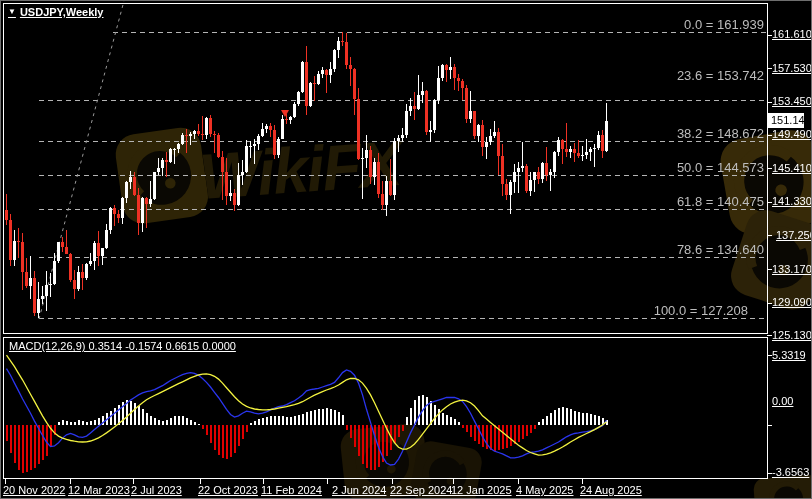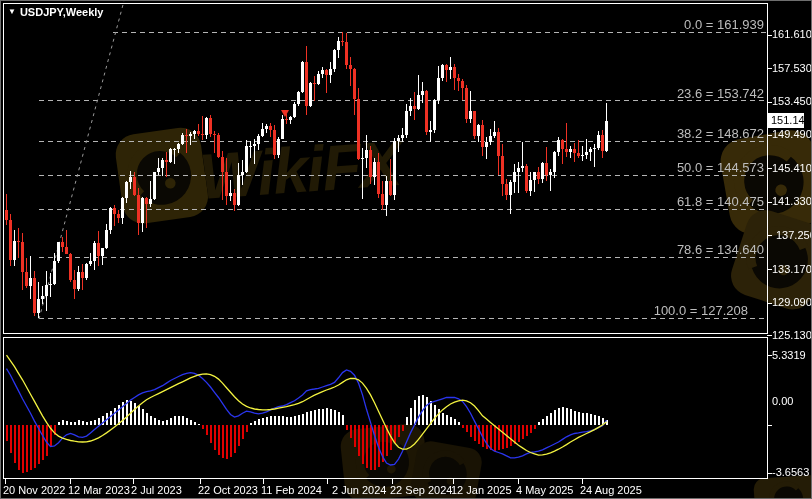--- a/index.html
+++ b/index.html
@@ -1,20 +1,20 @@
 <!DOCTYPE html>
 <html><head>
 <meta charset="utf-8">
 <style>
   html,body{margin:0;padding:0;background:#222;}
   #win{position:relative;width:812px;height:499px;background:#000;overflow:hidden;
        border:1px solid #6e6e6e;box-sizing:border-box;
        font-family:"Liberation Sans",sans-serif;}
   svg{position:absolute;left:0;top:0;}
-  .lbl{position:absolute;font-size:11px;line-height:13px;color:#fff;white-space:nowrap;}
+  .lbl{position:absolute;font-size:11px;line-height:13px;color:#fff;white-space:nowrap;text-decoration:underline;}
   .fiblbl{position:absolute;font-size:13px;line-height:13px;color:#bdbdbd;white-space:nowrap;}
   #symbol{left:7px;top:4px;font-weight:bold;}
   #symbol .dd{font-size:8px;vertical-align:2px;margin-right:4px;}
   #macd-title{left:8px;top:339px;}
   #pricebox{position:absolute;left:767px;top:112px;width:36px;height:15px;background:#fff;
             color:#000;font-size:11px;line-height:15px;padding-left:3px;box-sizing:border-box;}
 </style>
 </head>
 <body>
 
@@ -553,38 +553,39 @@
         <line x1="326.5" y1="478" x2="326.5" y2="483" stroke="#fff"></line>
         <line x1="391.5" y1="478" x2="391.5" y2="483" stroke="#fff"></line>
         <line x1="452.5" y1="478" x2="452.5" y2="483" stroke="#fff"></line>
         <line x1="517.5" y1="478" x2="517.5" y2="483" stroke="#fff"></line>
         <line x1="581.5" y1="478" x2="581.5" y2="483" stroke="#fff"></line>
       </g>
   </svg>
 
   <div class="lbl" id="symbol"><span class="dd">▼</span><span>USDJPY,Weekly</span></div>
 
+  <div class="lbl" id="macd-title">MACD(12,26,9) 0.3514 -0.1574 0.6615 0.0000</div>
 
   <div id="pricebox">151.148</div>
 
   <div id="price-labels">
       <div class="lbl" style="left: 771px; top: 27.2114px;">161.610</div>
       <div class="lbl" style="left: 771px; top: 60.8363px;">157.530</div>
       <div class="lbl" style="left: 771px; top: 94.4612px;">153.450</div>
       <div class="lbl" style="left: 771px; top: 127.097px;">149.490</div>
       <div class="lbl" style="left: 771px; top: 160.722px;">145.410</div>
       <div class="lbl" style="left: 771px; top: 194.347px;">141.330</div>
       <div class="lbl" style="left: 775px; top: 227.972px;">137.250</div>
       <div class="lbl" style="left: 771px; top: 261.597px;">133.170</div>
       <div class="lbl" style="left: 771px; top: 295.222px;">129.090</div>
       <div class="lbl" style="left: 771px; top: 327.858px;">125.130</div>
     </div>
   <div id="fib-labels">
       <div class="fiblbl" style="right: 47px; top: 17px;">0.0 = 161.939</div>
-      <div class="fiblbl" style="right: 47px; top: 86px;">23.6 = 153.742</div>
+      <div class="fiblbl" style="right: 47px; top: 68px;">23.6 = 153.742</div>
       <div class="fiblbl" style="right: 47px; top: 126.339px;">38.2 = 148.672</div>
       <div class="fiblbl" style="right: 47px; top: 160.12px;">50.0 = 144.573</div>
       <div class="fiblbl" style="right: 47px; top: 193.893px;">61.8 = 140.475</div>
       <div class="fiblbl" style="right: 47px; top: 241.982px; text-align: center;">78.6 = 134.640</div>
       <div class="fiblbl" style="right: 63px; top: 303.232px; margin-left: 23px;">100.0 = 127.208</div>
     </div>
   <div id="macd-labels">
       <div class="lbl" style="left: 771px; top: 347.652px;">5.3319</div>
       <div class="lbl" style="left: 771px; top: 394px; text-align: right;">0.00</div>
       <div class="lbl" style="left: 771px; top: 465.398px;">-3.6563</div>

